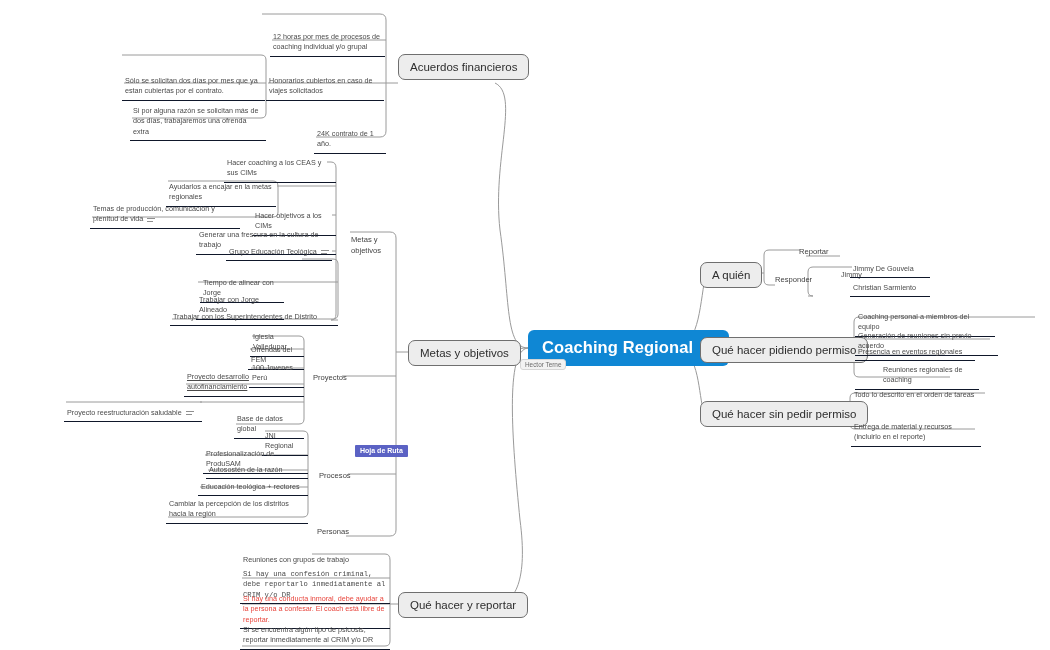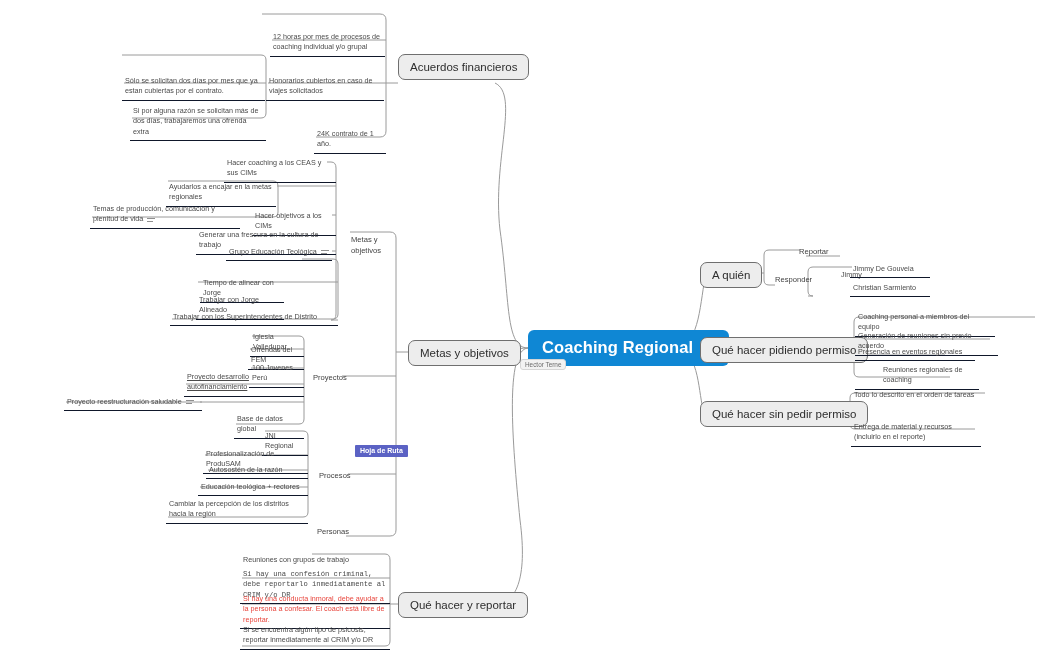--- a/index.html
+++ b/index.html
@@ -225,21 +225,21 @@
     <span>Grupo Educación Teológica</span><span class="eq-ico"><i></i><i></i></span>
   </div>
   <div class="node leaf u" style="left:200px;top:276px;width:84px;">Tiempo de alinear con Jorge</div>
   <div class="node leaf u" style="left:196px;top:293px;width:88px;">Trabajar con Jorge Alineado</div>
   <div class="node leaf u" style="left:170px;top:310px;width:168px;">Trabajar con los Superintendentes de Distrito</div>
 
   <div class="node leaf u" style="left:250px;top:330px;width:54px;">Iglesia Valledupar</div>
   <div class="node leaf u" style="left:248px;top:343px;width:56px;">Ofrendas del FEM</div>
   <div class="node leaf u" style="left:249px;top:361px;width:55px;">100 Jovenes Perú</div>
   <div class="node leaf u" style="left:184px;top:370px;width:120px;text-decoration:underline;">Proyecto desarrollo autofinanciamiento</div>
-  <div class="node leaf u" style="left:64px;top:395px;width:138px;">
+  <div class="node leaf u" style="left:64px;top:406px;width:138px;">
     <span>Proyecto reestructuración saludable</span><span class="eq-ico"><i></i><i></i></span>
   </div>
   <div class="node leaf u" style="left:234px;top:412px;width:70px;">Base de datos global</div>
 
   <div class="node leaf u" style="left:262px;top:429px;width:46px;">JNI Regional</div>
   <div class="node leaf u" style="left:203px;top:447px;width:105px;">Profesionalización de ProduSAM</div>
   <div class="node leaf u" style="left:206px;top:463px;width:102px;">Autosostén de la razón</div>
   <div class="node leaf u" style="left:198px;top:480px;width:110px;">Educación teológica + rectores</div>
   <div class="node leaf u" style="left:166px;top:497px;width:142px;">Cambiar la percepción de los distritos hacia la región</div>
 

